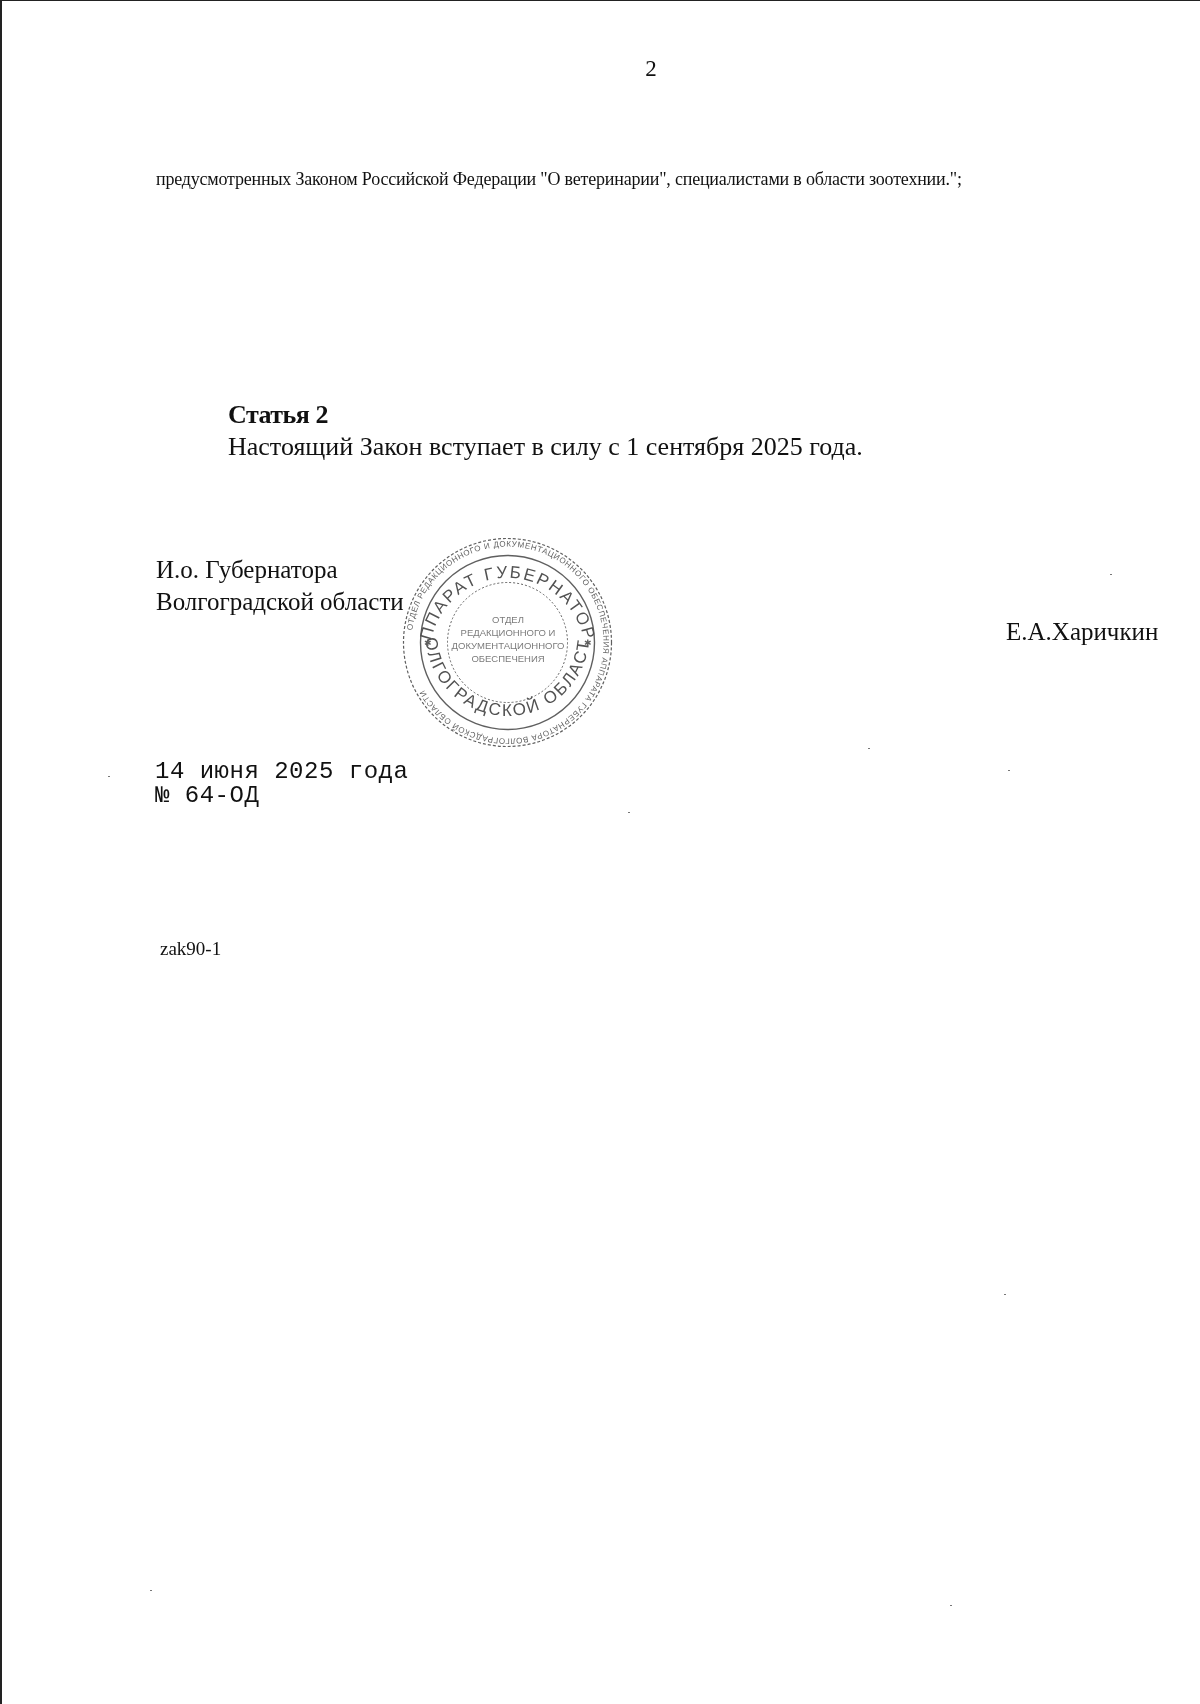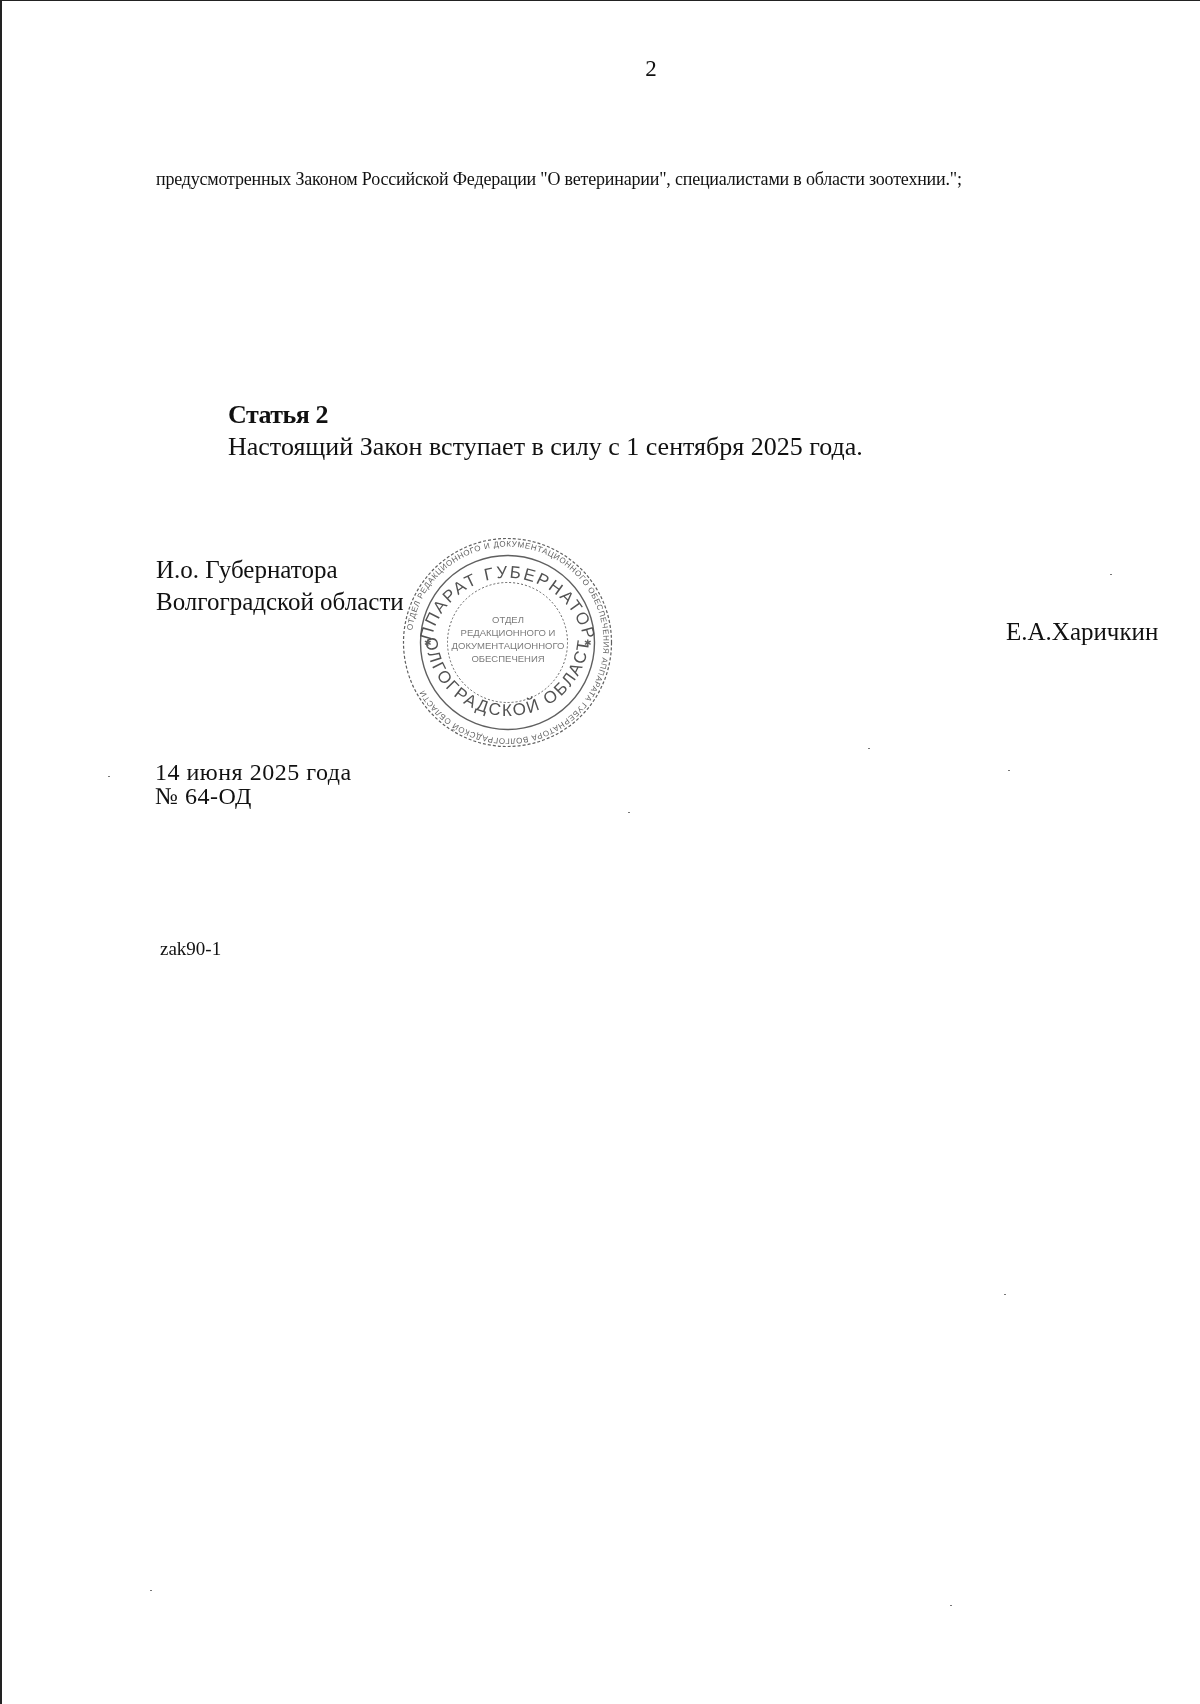--- a/index.html
+++ b/index.html
@@ -83,21 +83,21 @@
       left: 400px;
       top: 535px;
       width: 215px;
       height: 215px;
       opacity: 0.78;
     }
     .reg-block {
       position: absolute;
       left: 155px;
       top: 760px;
-      font-family: Liberation Serif, serif;
+      font-family: Liberation Mono, monospace;
       font-size: 24px;
       line-height: 24px;
       letter-spacing: 0.5px;
     }
     .doc-code {
       position: absolute;
       left: 160px;
       top: 938px;
       font-size: 19px;
       text-align: center;

